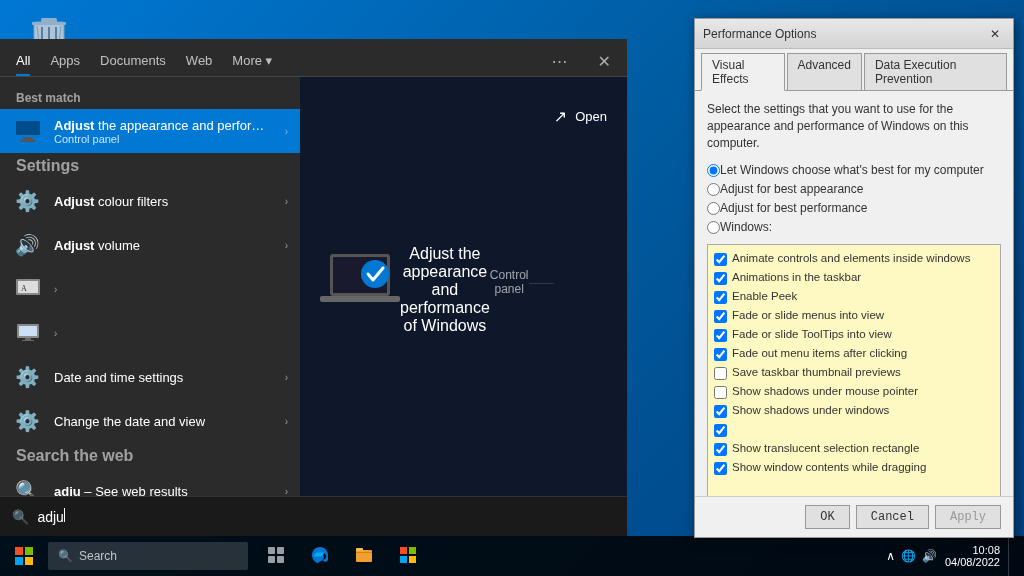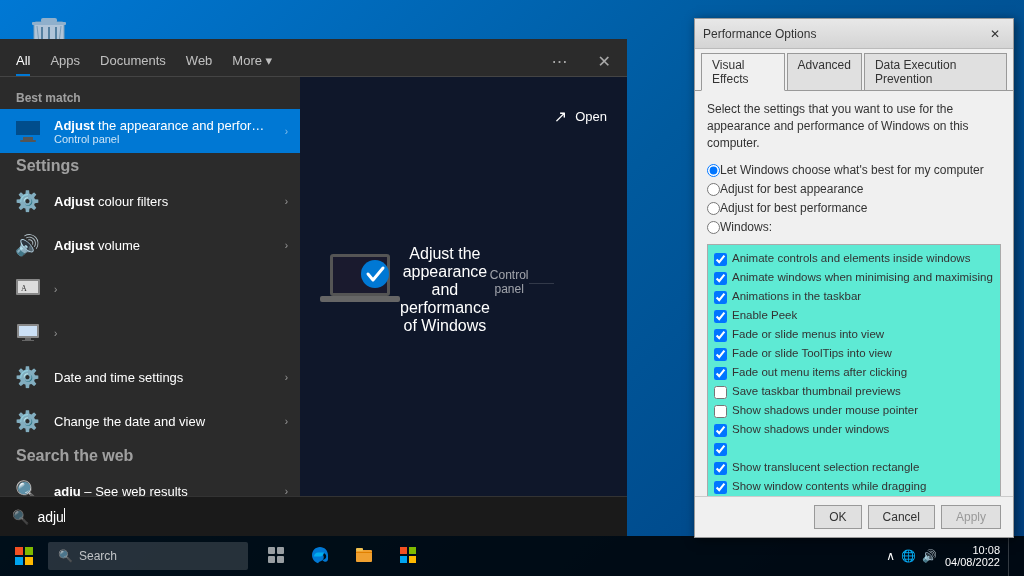--- a/index.html
+++ b/index.html
@@ -408,21 +408,21 @@
       display: flex;
       align-items: center;
       margin-bottom: 5px;
       font-size: 12px;
     }
     .radio-item input[type="radio"] {
       margin: 0;
     }
     .checkbox-list {
       border: 1px solid #aaa;
-      background: #5eead4;
+      background: #fef9c3;
       height: 270px;
       overflow-y: auto;
       padding: 4px;
     }
     .checkbox-item {
       display: flex;
       align-items: flex-start;
       gap: 5px;
       font-size: 11.5px;
       padding: 2px 2px;
@@ -440,20 +440,21 @@
       padding: 8px 12px;
       border-top: 1px solid #ccc;
     }
     .dialog-btn {
       padding: 4px 14px;
       font-size: 12px;
       background: #e0e0e0;
       border: 1px solid #999;
       cursor: pointer;
       color: #333;
+      font-family: Liberation Mono, monospace;
     }
     .dialog-btn.disabled {
       color: #999;
       cursor: default;
     }
   </style>
 </head>
 <body>
 
 <div class="desktop">
@@ -646,24 +647,20 @@
         </div>
       </div>
 
       <div class="checkbox-list">
         <div class="checkbox-item">
           <input type="checkbox" checked="" style="">
           <span>Animate controls and elements inside windows</span>
         </div>
         <div class="checkbox-item">
           <input type="checkbox" checked="" style="">
-          <span>Animate windows when minimising and maximising</span>
-        </div>
-        <div class="checkbox-item">
-          <input type="checkbox" checked="" style="">
           <span>Animations in the taskbar</span>
         </div>
         <div class="checkbox-item">
           <input type="checkbox" checked="" style="">
           <span>Enable Peek</span>
         </div>
         <div class="checkbox-item">
           <input type="checkbox" checked="" style="">
           <span>Fade or slide menus into view</span>
         </div>

